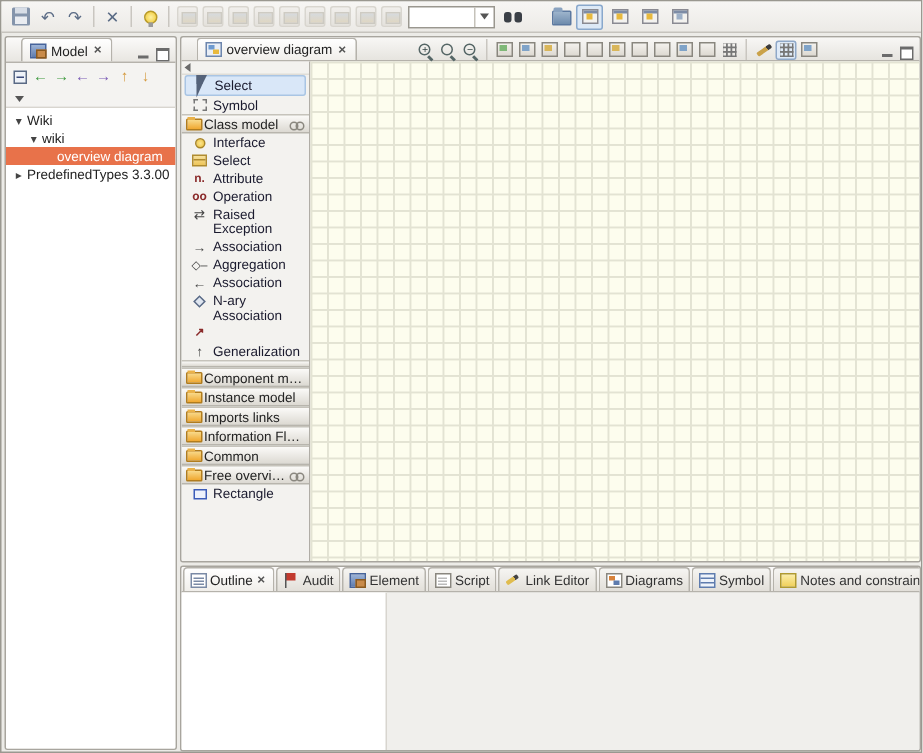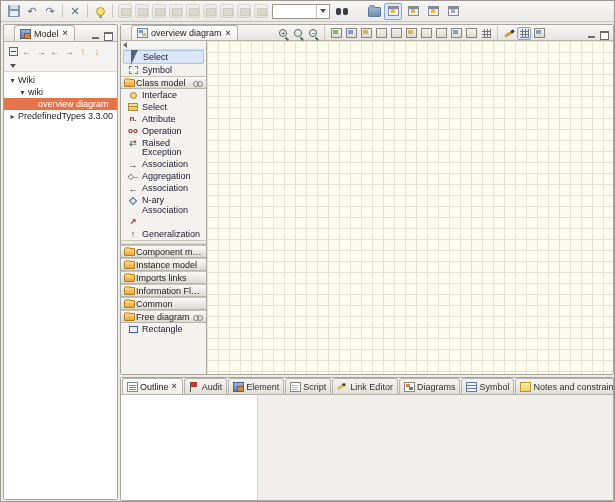--- a/index.html
+++ b/index.html
@@ -412,21 +412,21 @@
         <div class="psection">
           <span class="ic-dfolder"></span>
           <span class="flabel">Information Flo...</span>
         </div>
         <div class="psection">
           <span class="ic-dfolder"></span>
           <span class="flabel">Common</span>
         </div>
         <div class="psection">
           <span class="ic-dfolder"></span>
-          <span class="flabel">Free diagram</span>
+          <span class="flabel">Free overview</span>
           <span class="pin"></span>
         </div>
         <div class="pitem">
           <span class="pic">
               <span class="ic-rect"></span>
             </span>
           <span class="plabel">Rectangle</span>
         </div>
 
       </div>

